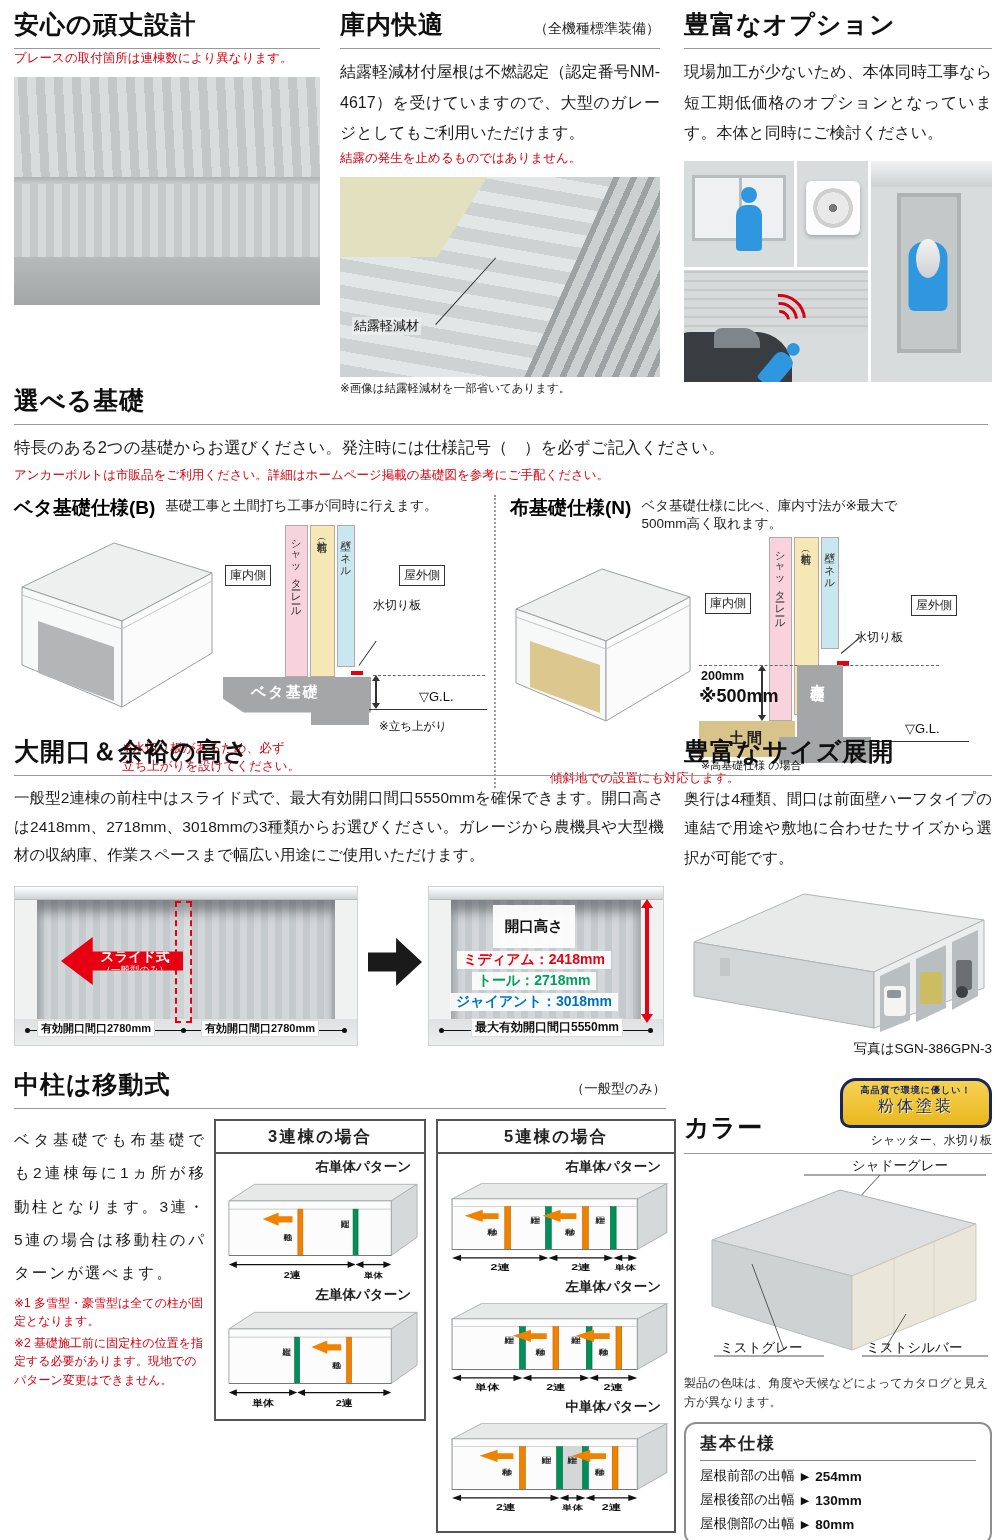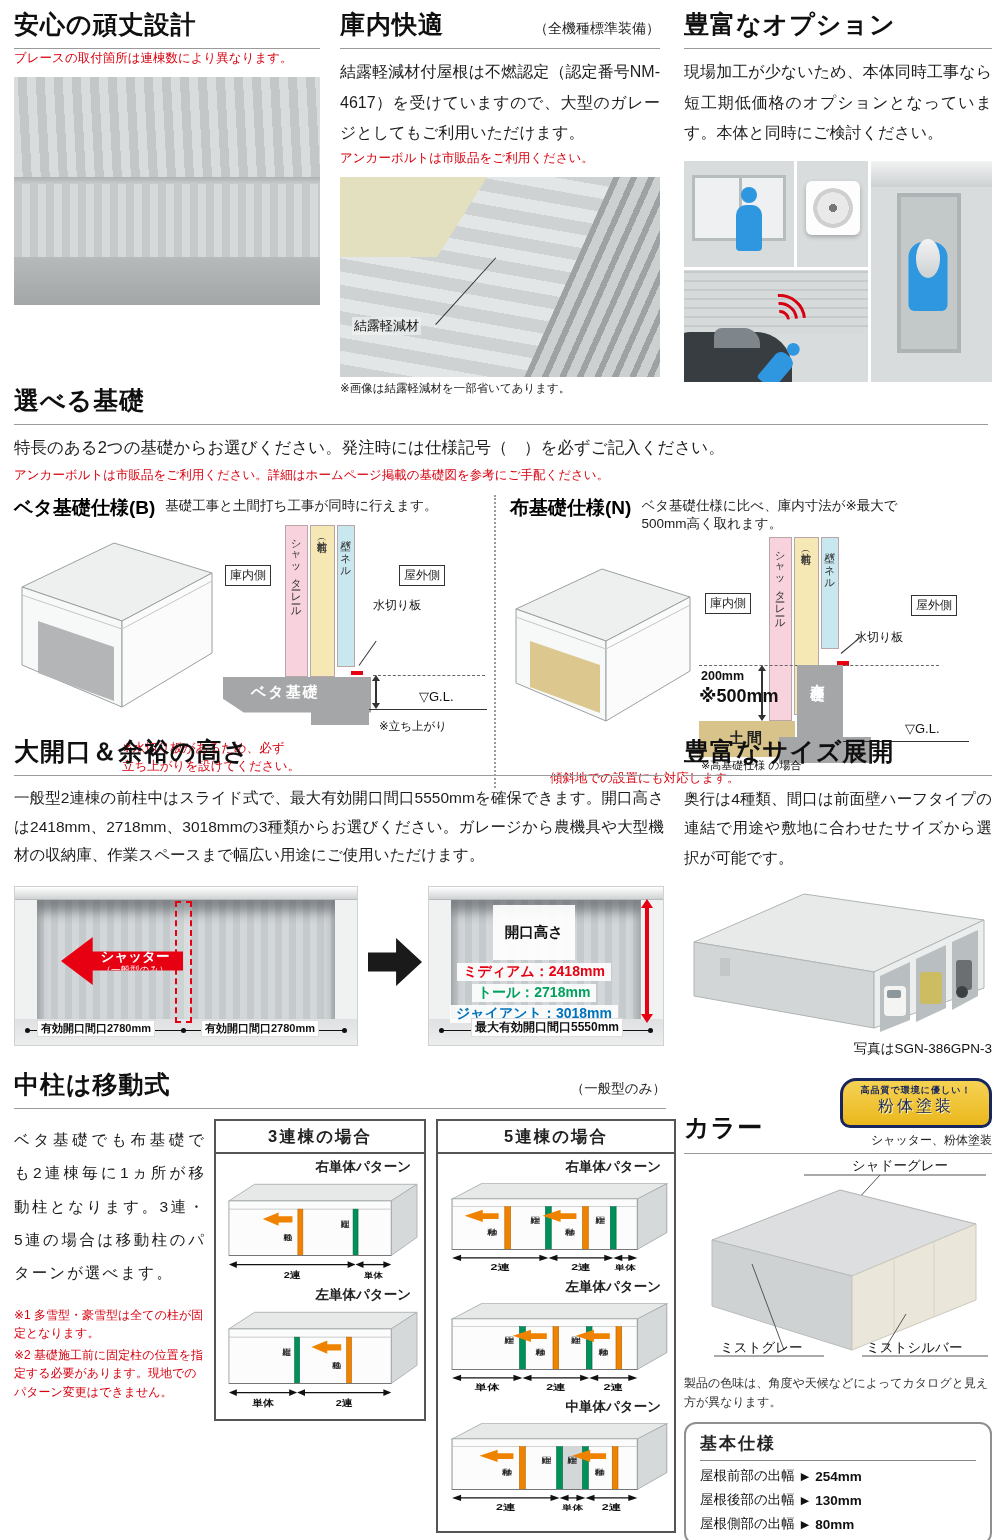--- a/index.html
+++ b/index.html
@@ -104,39 +104,39 @@
   .garage .floorband { position:absolute; left:0; right:0; bottom:0; height:26px; background:linear-gradient(#dfe1e2,#edeeee); }
   .dashedpillar { position:absolute; border:2px dashed #e60012; background:rgba(255,255,255,.15); }
   .slideArrow { position:absolute; background:#e60012; clip-path:polygon(0 50%,26% 0,26% 30%,100% 30%,100% 70%,26% 70%,26% 100%); }
   .slideArrow .t1 { position:absolute; left:34px; top:11px; width:80px; text-align:center; color:#fff; font-weight:bold; font-size:13.5px; }
   .slideArrow .t2 { position:absolute; left:34px; top:27px; width:80px; text-align:center; color:#fff; font-size:9.5px; }
   .dimline { position:absolute; height:1.5px; background:#111; }
   .dimdot { position:absolute; width:5px; height:5px; border-radius:50%; background:#111; }
   .dimlabel { position:absolute; background:#fff; font-size:11px; font-weight:bold; color:#111; padding:0 3px; white-space:nowrap; border:1px solid #ddd; }
   .flowArrow { position:absolute; background:#1a1a1a; clip-path:polygon(0 30%,52% 30%,52% 0,100% 50%,52% 100%,52% 70%,0 70%); }
   .hstack { position:absolute; left:6px; right:30px; top:18px; text-align:center; }
-  .hstack .ht { display:inline-block; background:rgba(255,255,255,.93); font-size:14.5px; font-weight:bold; padding:18px 12px; color:#111; }
+  .hstack .ht { display:inline-block; background:rgba(255,255,255,.93); font-size:14.5px; font-weight:bold; padding:12px 12px; color:#111; }
   .hstack .hr1,.hstack .hr2,.hstack .hr3 { display:block; margin:3px auto 0; background:rgba(255,255,255,.88); font-size:14px; font-weight:bold; width:max-content; padding:0 6px; }
   .hr1 { color:#e60012;text-align:right; } .hr2 { color:#00a15f; } .hr3 { color:#0072bc; }
   .heightArrow { position:absolute; width:4px; background:#e60012; }
   .heightArrow:before,.heightArrow:after { content:""; position:absolute; left:-4px; border:6px solid transparent; }
   .heightArrow:before { top:-4px; border-bottom:9px solid #e60012; border-top:none; }
   .heightArrow:after { bottom:-4px; border-top:9px solid #e60012; border-bottom:none; }
 
   
   #sizes { position:absolute; left:684px; top:735px; width:308px; }
   #sizes .body-text { font-size:15.5px; line-height:1.9; }
   #sizes .caption { text-align:right; font-size:13.5px; margin-top:4px; color:#111; }
 
   
   #pillarsec { position:absolute; left:14px; top:1068px; width:652px; }
   #pillarsec .content { display:flex; margin-top:10px; }
   #ptext { width:192px; flex:none; }
   #ptext .body-text { font-size:15.5px; line-height:2.15; letter-spacing:2px; margin-top:4px; }
-  #ptext .note { margin-top:16px; font-size:12px; line-height:1.55; }
+  #ptext .note { margin-top:4px; font-size:12px; line-height:1.55; }
   .pbox { border:2px solid #555; background:#fff; flex:none; }
   #box3 { width:212px; margin-left:8px; height:302px; }
   #box5 { width:240px; margin-left:10px; height:414px; }
   .ptitle { text-align:center; font-size:16.5px; font-weight:bold; padding:5px 0 4px; border-bottom:2px solid #555; letter-spacing:2px; }
   .pattern { padding:0 5px; }
   .pname { text-align:right; font-size:13.5px; font-weight:bold; margin:4px 8px 0 0; }
   .sketch { width:100%; }
   #box3 .sketch { height:106px; }
   #box5 .sketch { height:98px; }
 
@@ -171,21 +171,21 @@
   </div>
 </div>
 
 <div id="col2">
   <div class="titlerow">
     <div class="sec-title">庫内快適</div>
     <div class="tag">（全機種標準装備）</div>
   </div>
   <div class="rule"></div>
   <div class="body-text">結露軽減材付屋根は不燃認定（認定番号NM-4617）を受けていますので、大型のガレージとしてもご利用いただけます。</div>
-  <div class="note red">アンカーボルトは市販品をご利用ください。</div>
+  <div class="note red">結露の発生を止めるものではありません。</div>
   <div id="photo2" class="photo">
     <div class="beige"></div>
     <div class="girder"></div>
     <div class="leader"></div>
     <div class="plabel">結露軽減材</div>
   </div>
   <div class="photo-caption">※画像は結露軽減材を一部省いてあります。</div>
 </div>
 
 <div id="col3">
@@ -333,21 +333,21 @@
   <div class="sec-title">大開口＆余裕の高さ</div>
   <div class="rule"></div>
   <div class="body-text">一般型2連棟の前柱中はスライド式で、最大有効開口間口5550mmを確保できます。開口高さは2418mm、2718mm、3018mmの3種類からお選びください。ガレージから農機具や大型機材の収納庫、作業スペースまで幅広い用途にご使用いただけます。</div>
   <div class="stage">
     <div class="garage" style="left:0; top:4px; width:344px; height:160px;">
       <div class="roofband"></div>
       <div class="interior"></div>
       <div class="floorband"></div>
       <div class="dashedpillar" style="left:160px; top:14px; width:17px; height:122px;"></div>
       <div class="slideArrow" style="left:46px; top:50px; width:122px; height:48px;">
-        <span class="t1">シャッター</span>
+        <span class="t1">スライド式</span>
         <span class="t2">（一般型のみ）</span>
       </div>
       <div class="dimline" style="left:12px; right:12px; bottom:14px;"></div>
       <div class="dimdot" style="left:10px; bottom:12px;"></div>
       <div class="dimdot" style="left:166px; bottom:12px;"></div>
       <div class="dimdot" style="right:10px; bottom:12px;"></div>
       <div class="dimlabel" style="left:22px; bottom:8px;">有効開口間口2780mm</div>
       <div class="dimlabel" style="left:186px; bottom:8px;">有効開口間口2780mm</div>
     </div>
     <div class="flowArrow" style="left:354px; top:56px; width:54px; height:48px;"></div>
@@ -557,21 +557,21 @@
   </div>
 </div>
 
 <div id="colorsec">
   <div class="header">
     <div class="sec-title">カラー</div>
     <div class="badge">
       <div class="btop">高品質で環境に優しい！</div>
       <div class="bmain">粉体塗装</div>
     </div>
-    <div class="badgenote">シャッター、粉体塗装</div>
+    <div class="badgenote">シャッター、水切り板</div>
   </div>
   <div class="rule"></div>
 
   <svg width="308" height="216" viewBox="0 0 308 216">
     <text x="168" y="16" font-size="13.5" fill="#111">シャドーグレー</text>
     <line x1="120" y1="21" x2="302" y2="21" stroke="#555"></line>
     <line x1="196" y1="21" x2="162" y2="58" stroke="#555"></line>
     <polygon points="28,86 156,36 292,70 168,122" fill="#dcdedf" stroke="#b0b3b4"></polygon>
     <polygon points="28,86 168,122 168,196 28,152" fill="#cfd2d3" stroke="#b8bbbc"></polygon>
     <polygon points="168,122 292,70 292,146 168,196" fill="#eae7da" stroke="#ccc9bc"></polygon>

